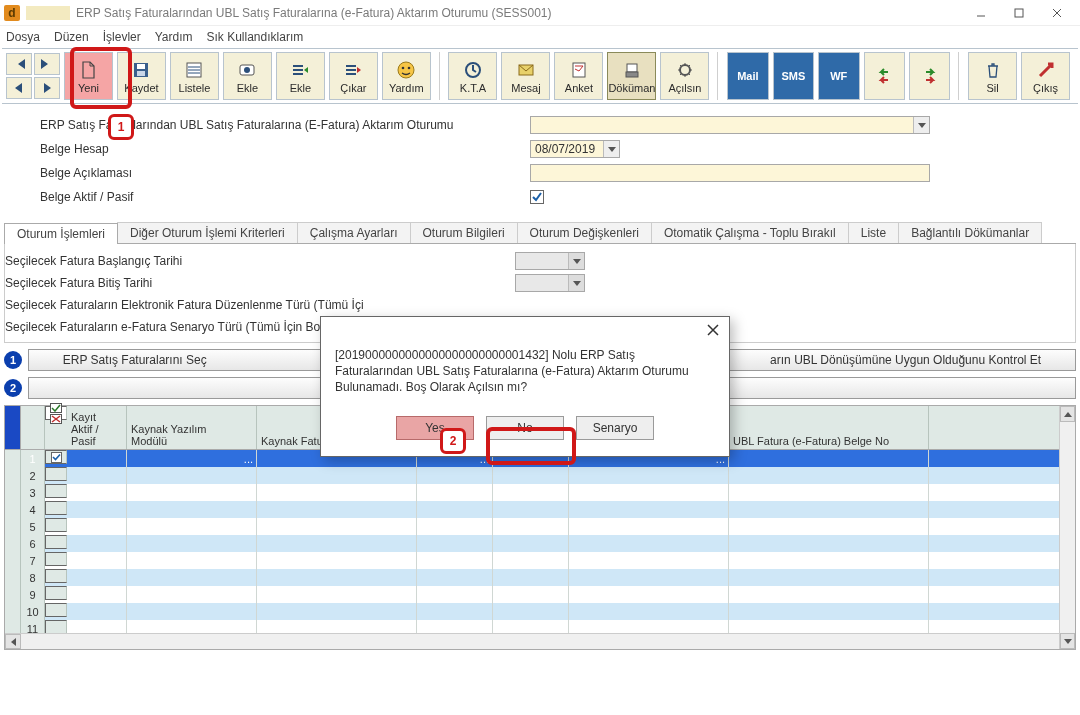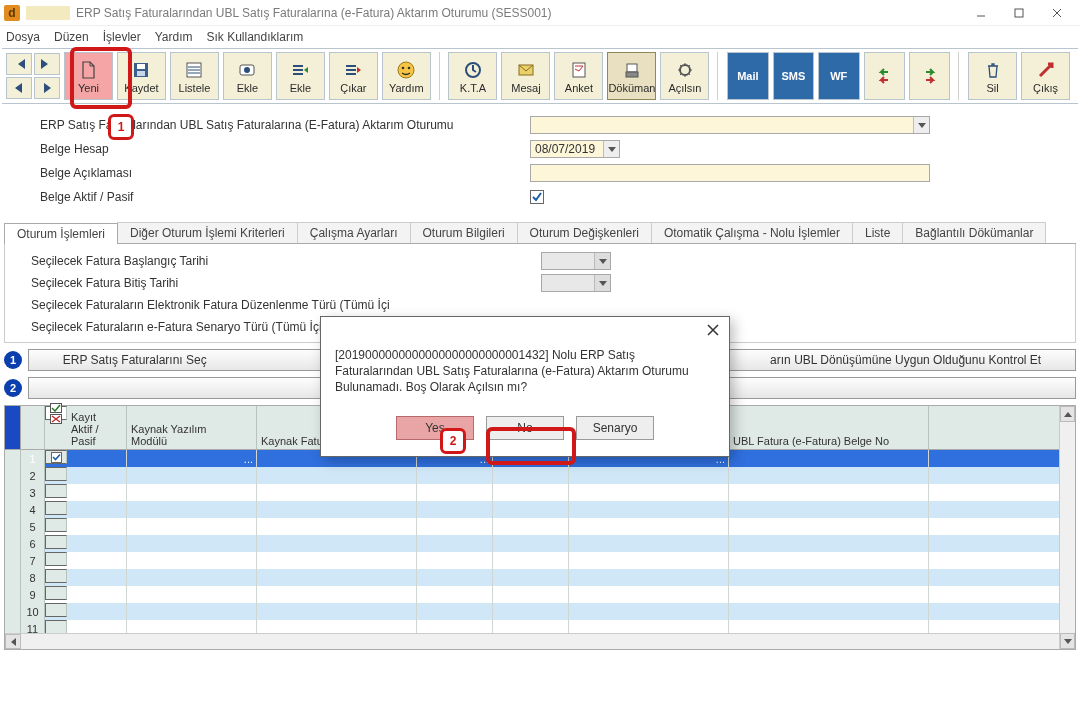--- a/index.html
+++ b/index.html
@@ -36,21 +36,21 @@
   .frow{display:flex;align-items:center;height:22px;margin-bottom:2px;}
   .frow .flabel{width:490px;color:#333;}
   .fld-combo{height:18px;border:1px solid #a8a8a8;background:#fdf6d8;display:flex;align-items:center;padding:0 4px;position:relative;}
   .fld-combo .dd{position:absolute;right:0;top:0;width:16px;height:100%;border-left:1px solid #bbb;background:#eee;display:flex;align-items:center;justify-content:center;}
   .fld-text{height:18px;border:1px solid #a8a8a8;background:#fdf6d8;}
   .chk{width:14px;height:14px;border:1px solid #666;background:#fff;display:flex;align-items:center;justify-content:center;}
   
   .tabs{display:flex;align-items:flex-end;border-bottom:1px solid #aaa;margin:4px 4px 0 4px;height:24px;font-size:12px;background:#fff;}
   .tab{padding:3px 12px;border:1px solid #ccc;border-bottom:none;background:#f3f3f3;color:#444;margin-right:-1px;}
   .tab.active{background:#fff;border-color:#aaa;position:relative;top:1px;}
-  .tab-pane{border:1px solid #ccc;border-top:none;margin:0 4px;padding:6px 10px 4px 26px;}
+  .tab-pane{border:1px solid #ccc;border-top:none;margin:0 4px;padding:6px 10px 4px 0;}
   .tab-row{display:flex;align-items:center;height:22px;}
   .tab-row .lbl{width:510px;}
   .gray-combo{width:70px;height:18px;border:1px solid #a8a8a8;background:#e8e8e8;position:relative;}
   .gray-combo .dd{position:absolute;right:0;top:0;width:16px;height:100%;border-left:1px solid #bbb;background:#ddd;display:flex;align-items:center;justify-content:center;}
   
   .steps{margin:6px 4px 2px 4px;}
   .step{display:flex;align-items:center;margin-bottom:6px;gap:6px;}
   .step .num{width:18px;height:18px;border-radius:50%;background:#0b3fae;color:#fff;font-weight:bold;display:flex;align-items:center;justify-content:center;font-size:11px;}
   .step .btn{flex:1;height:22px;border:1px solid #999;background:linear-gradient(#fdfdfd,#e7e7e7);display:flex;align-items:center;justify-content:center;color:#333;}
   
@@ -344,21 +344,21 @@
       </div>
   </div>
 </div>
 
 <div class="tabs">
   <div class="tab active">Oturum İşlemleri</div>
   <div class="tab">Diğer Oturum İşlemi Kriterleri</div>
   <div class="tab">Çalışma Ayarları</div>
   <div class="tab">Oturum Bilgileri</div>
   <div class="tab">Oturum Değişkenleri</div>
-  <div class="tab">Otomatik Çalışma - Nolu İşlemler</div>
+  <div class="tab">Otomatik Çalışma - Toplu Bırakıl</div>
   <div class="tab">Liste</div>
   <div class="tab">Bağlantılı Dökümanlar</div>
 </div>
 <div class="tab-pane">
   <div class="tab-row">
       <div class="lbl">Seçilecek Fatura Başlangıç Tarihi</div>
       <div class="gray-combo">
         <div class="dd">
           <div class="tri down"></div>
         </div>

